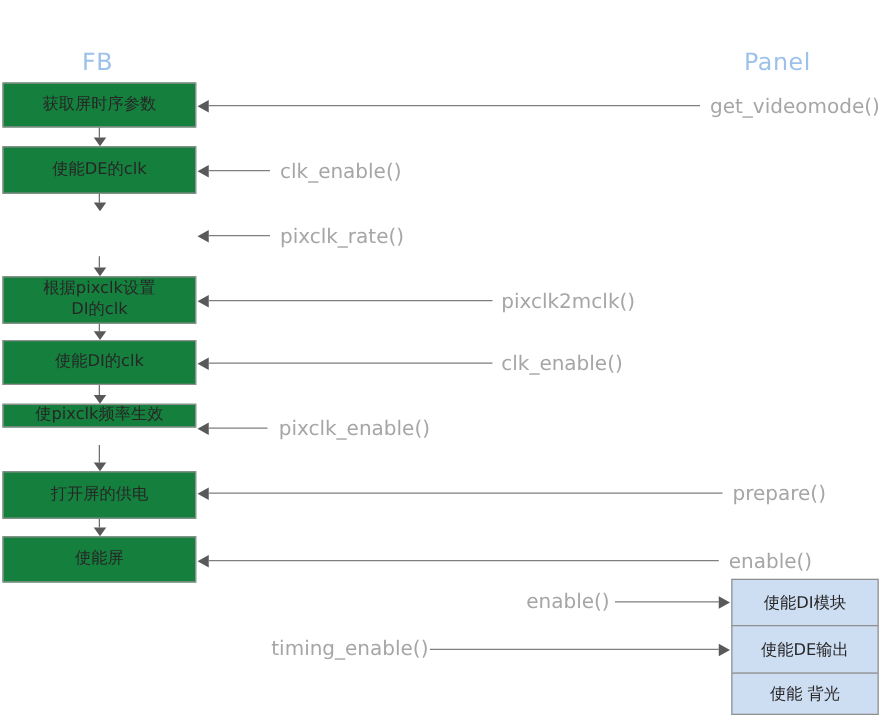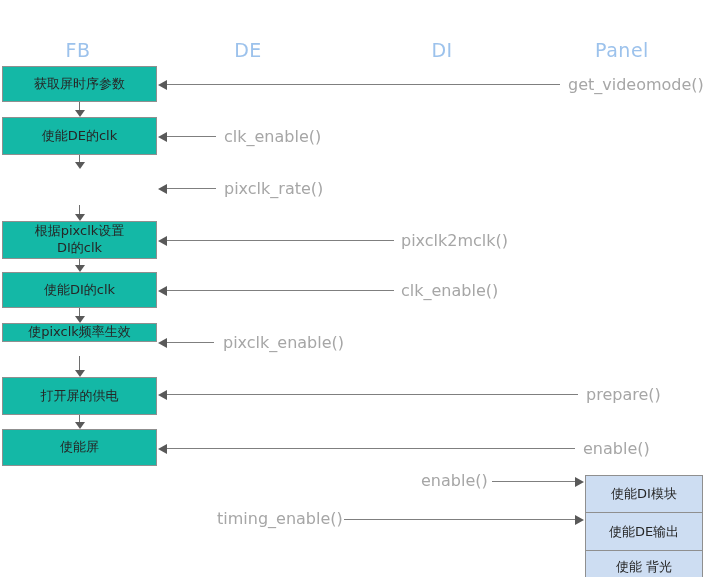--- a/index.html
+++ b/index.html
@@ -14,35 +14,35 @@
     position:absolute;top:7px;width:120px;
     text-align:center;
     font-size:19px;line-height:22px;
     color:#9cc2ec;
     letter-spacing:0.5px;
     margin-top:32px;
   }
   .step{
     position:absolute;left:2px;width:155px;
     box-sizing:border-box;
-    background:#14b8a6;
+    background:#15803d;
     border:1px solid #8f8f8f;
     display:flex;align-items:center;justify-content:center;
     text-align:center;
     font-size:13px;line-height:1.3;color:#262626;
     white-space:pre-line;
   }
   .pstep{
     position:absolute;left:585px;width:118px;
     box-sizing:border-box;
     background:#cdddf2;
     border:1px solid #8f8f8f;
     display:flex;align-items:center;justify-content:center;
     text-align:center;
-    font-size:13px;color:#262626;margin-top:12px;
+    font-size:13px;color:#262626;
   }
   .varrow{
     position:absolute;left:74px;width:11px;
     display:flex;flex-direction:column;align-items:center;
   }
   .vline{width:1px;flex:1;background:#6e6e6e;}
   .vhead{
     width:0;height:0;
     border-left:5px solid transparent;
     border-right:5px solid transparent;
@@ -71,22 +71,20 @@
     color:#a6a6a6;
     white-space:nowrap;
   }
 </style>
 </head>
 <body>
 
 <div class="stage">
 
   <div class="col-head" style="left:18px">FB</div>
-  <div class="col-head" style="left:188px">DE</div>
-  <div class="col-head" style="left:382px">DI</div>
   <div class="col-head" style="left:562px">Panel</div>
 
   <div class="step" style="top:66px;height:36px">获取屏时序参数</div>
   <div class="step" style="top:117px;height:38px">使能DE的clk</div>
   <div class="step" style="top:272px;height:36px">使能DI的clk</div>
   <div class="step" style="top:221px;height:38px">根据pixclk设置
 DI的clk</div>
   <div class="step" style="top:323px;height:19px">使pixclk频率生效</div>
   <div class="step" style="top:429px;height:37px">使能屏</div>
   <div class="step" style="top:377px;height:38px">打开屏的供电</div>

